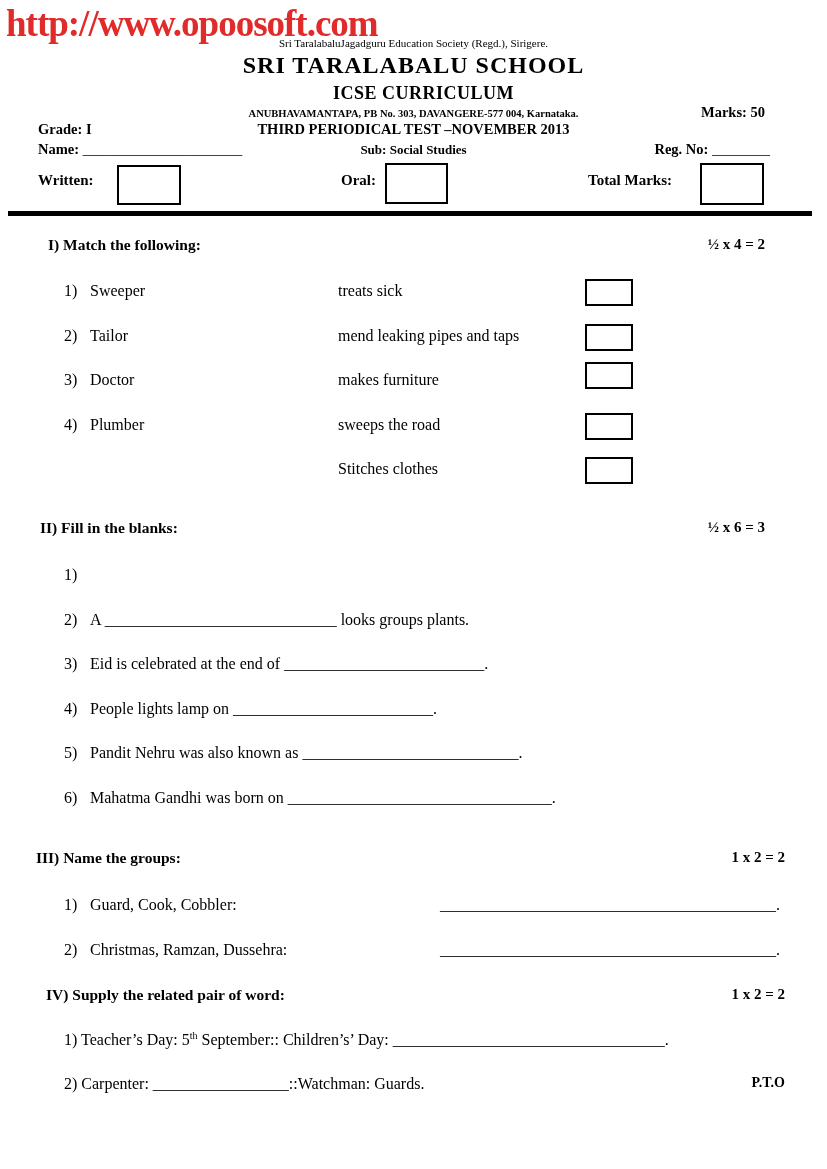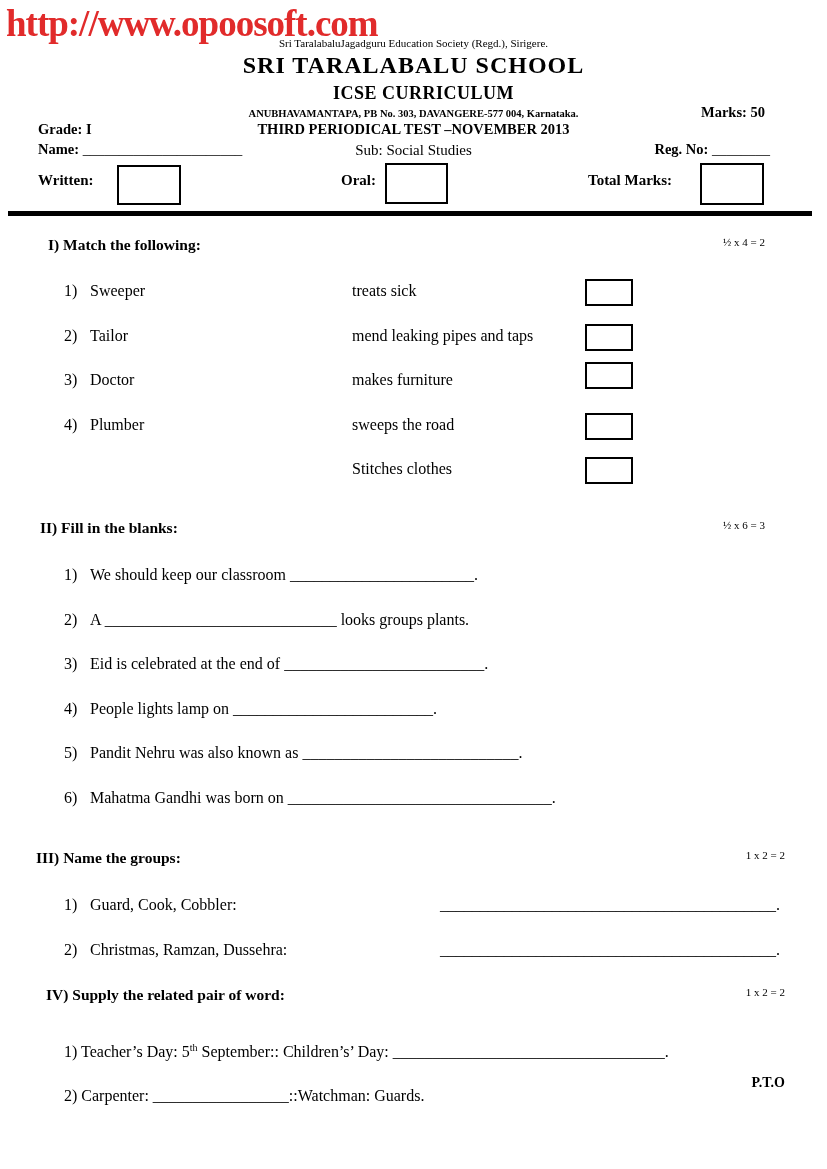--- a/index.html
+++ b/index.html
@@ -18,56 +18,56 @@
   .wm { left:6px; top:2px; font-size:37px; font-weight:700; color:#e12b2b; letter-spacing:-1px; white-space:nowrap; }
   .center-line { left:0; right:0; text-align:center; }
   .society { top:37px; font-size:11px; }
   .school { top:52px; font-size:24px; font-weight:700; letter-spacing:1px; }
   .curriculum { top:83px; font-size:18px; font-weight:700; letter-spacing:0.5px;padding-left:20px; }
   .address { top:108px; font-size:10.5px; font-weight:700; }
   .marks-total { top:104px; right:62px; font-size:14.5px; font-weight:700; }
   .grade { top:121px; left:38px; font-size:14.5px; font-weight:700; }
   .test-title { top:121px; font-size:14.5px; font-weight:700; }
   .name-row { top:141px; left:38px; font-size:14.5px; }
-  .subject { top:142px; font-size:15px; font-weight:400; }
+  .subject { top:142px; font-size:13px; font-weight:700; }
   .reg-row { top:141px; right:57px; font-size:14.5px; }
   .lbl { font-weight:700; }
   .written-label { top:172px; left:38px; font-size:15px; font-weight:700; }
   .oral-label { top:172px; left:341px; font-size:15px; font-weight:700; }
   .tmarks-label { top:172px; left:588px; font-size:15px; font-weight:700; }
   .scorebox { border:2px solid #000; background:#fff; }
   .box-written { left:117px; top:165px; width:64px; height:40px; }
   .box-oral { left:385px; top:163px; width:63px; height:41px; }
   .box-total { left:700px; top:163px; width:64px; height:42px; }
   .rule { top:211px; left:8px; width:804px; height:5px; background:#000; }
 
   
   .sec-title { font-size:15.5px; font-weight:700; }
-  .sec-marks { font-size:11px; font-weight:400; }
+  .sec-marks { font-size:15px; font-weight:700; }
   .s1-title { top:236px; left:48px; }
   .s1-marks { top:236px; right:62px; }
   .mrow { left:0; right:0; height:30px; font-size:16px; }
   .mrow .num { position:absolute; left:64px; }
   .mrow .term { position:absolute; left:90px; }
-  .mrow .phrase { position:absolute; left:338px;margin-left:14px; }
+  .mrow .phrase { position:absolute; left:338px; }
   .mrow .mbox { position:absolute; left:585px; top:-3px; width:48px; height:27px; border:2px solid #000; background:#fff; }
 
   .s2-title { top:519px; left:40px; }
   .s2-marks { top:519px; right:62px; }
   .fitem { left:0; right:0; height:26px; font-size:16px; }
   .fitem .num { position:absolute; left:64px; }
   .fitem .txt { position:absolute; left:90px; white-space:nowrap; }
 
   .s3-title { top:849px; left:36px;text-align:center; }
   .s3-marks { top:849px; right:42px; }
   .gitem .blank { position:absolute; left:440px; white-space:nowrap; }
 
   .s4-title { top:986px; left:46px; }
   .s4-marks { top:986px; right:42px; }
-  .pitem { left:0; right:0; height:26px; font-size:16px;margin-top:12px; }
+  .pitem { left:0; right:0; height:26px; font-size:16px; }
   .pitem .txt { position:absolute; left:64px; white-space:nowrap; }
   .pitem sup { font-size:10px; }
   .pto { top:1075px; right:42px; font-size:14px; font-weight:700; }
 </style>
 </head>
 <body>
 
 <div class="page">
 
   <div class="abs wm">http://www.opoosoft.com</div>
@@ -130,21 +130,20 @@
     <span class="term"></span>
     <span class="phrase">Stitches clothes</span>
     <span class="mbox"></span>
   </div>
 
   <div class="abs sec-title s2-title">II) Fill in the blanks:</div>
   <div class="abs sec-marks s2-marks">½ x 6 = 3</div>
 
   <div class="abs fitem" style="top:566px">
     <span class="num">1)</span>
-    <span class="txt"><span>We should keep our classroom </span><span>_______________________</span><span>.</span></span>
   </div>
   <div class="abs fitem" style="top:611px">
     <span class="num">2)</span>
     <span class="txt"><span>A </span><span>_____________________________</span><span> looks groups plants.</span></span>
   </div>
   <div class="abs fitem" style="top:655px">
     <span class="num">3)</span>
     <span class="txt"><span>Eid is celebrated at the end of </span><span>_________________________</span><span>.</span></span>
   </div>
   <div class="abs fitem" style="top:700px">

